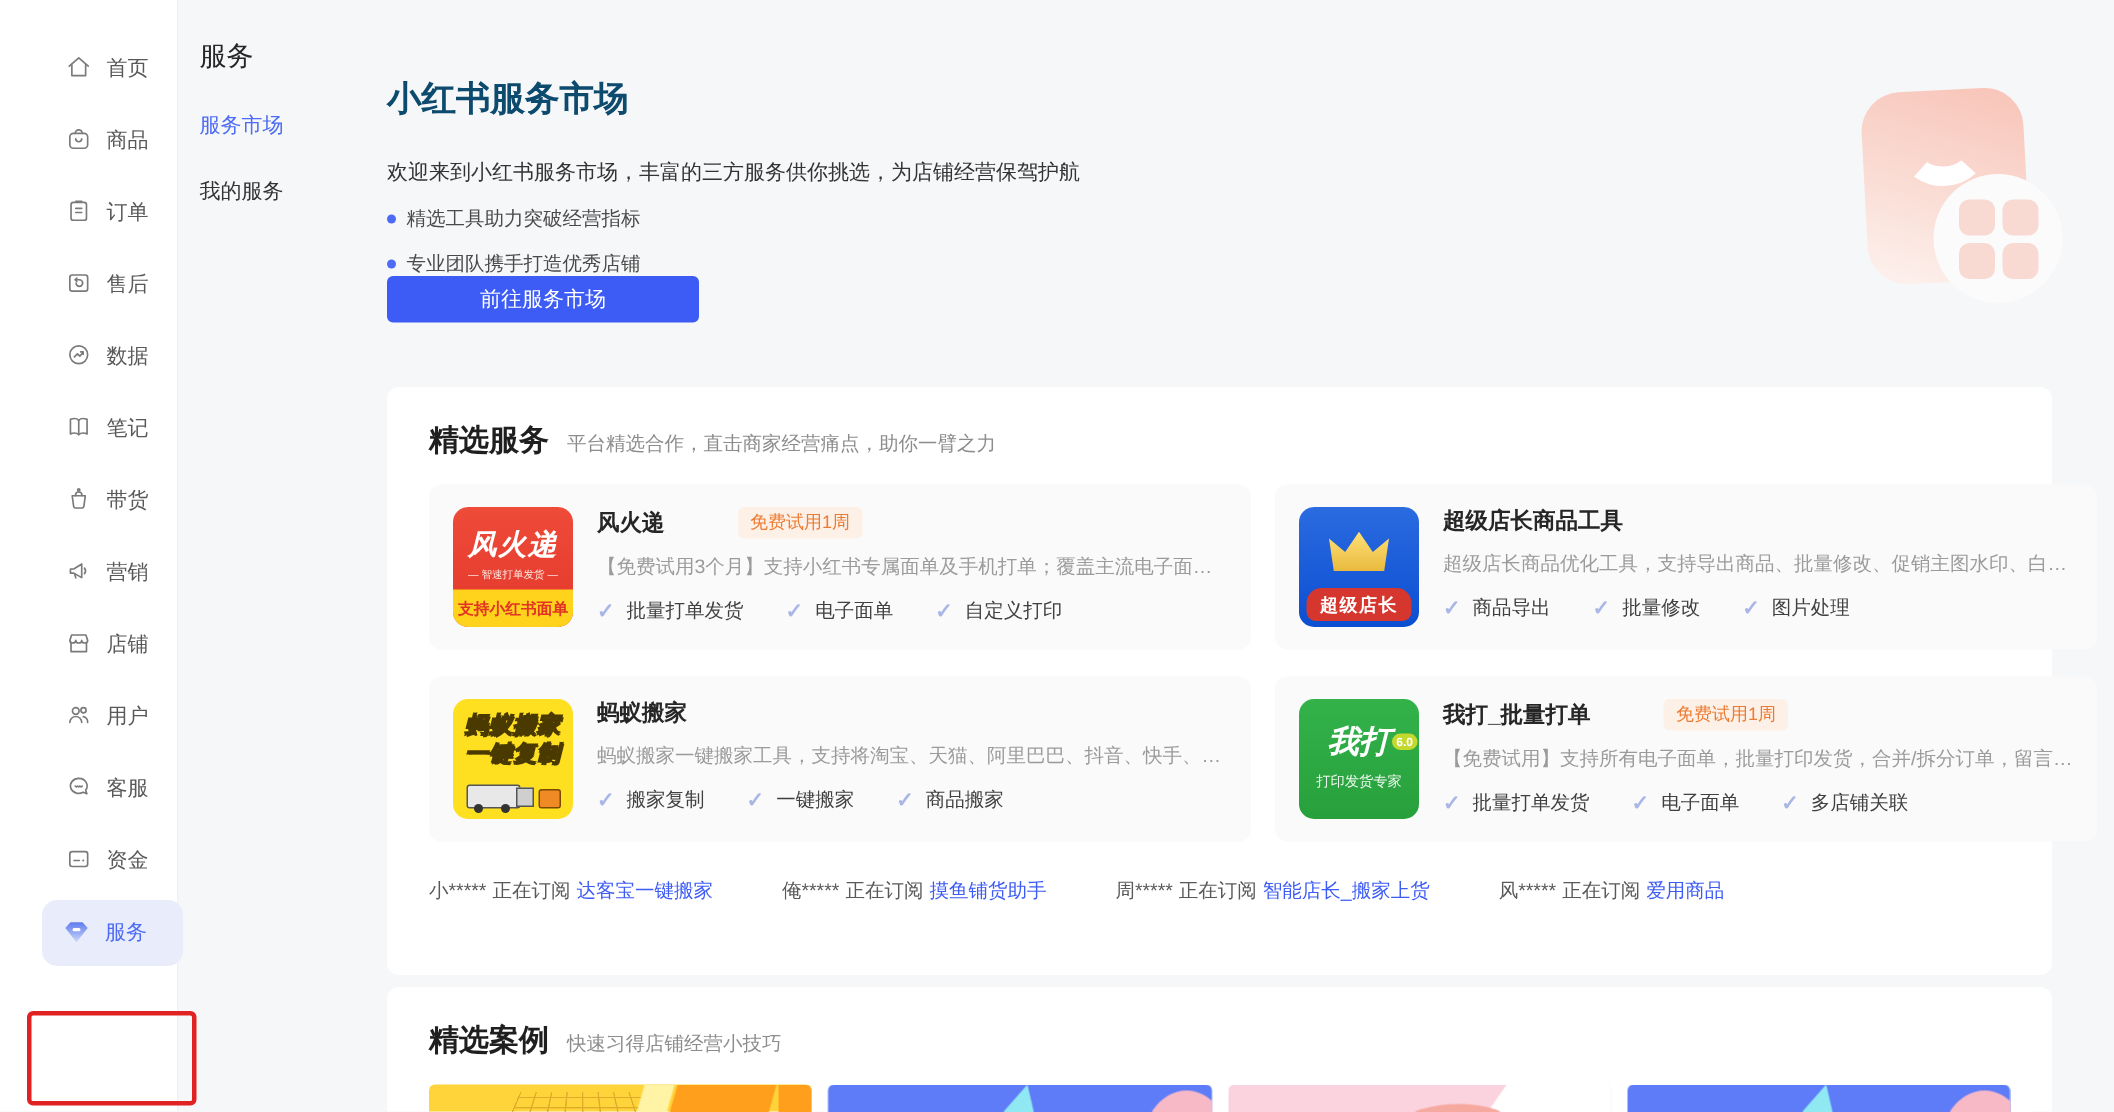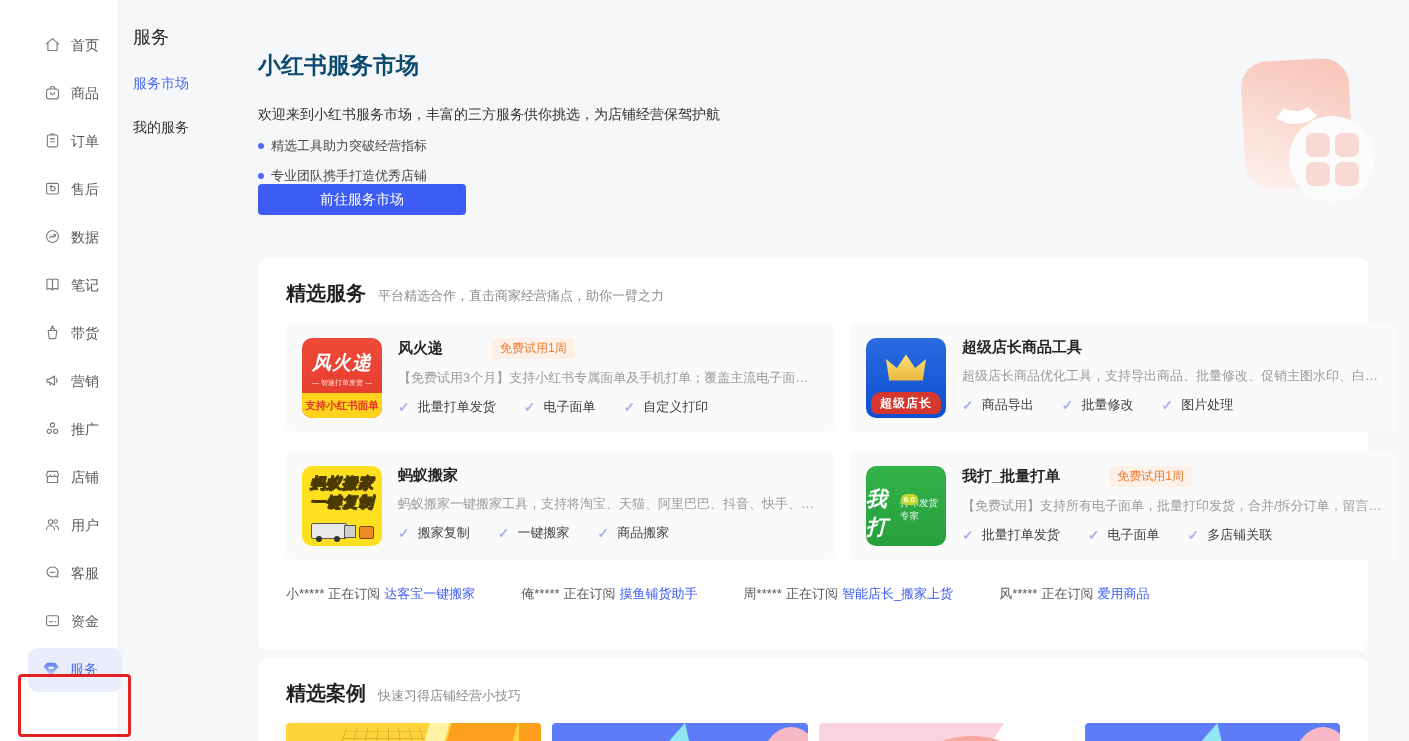--- a/index.html
+++ b/index.html
@@ -83,21 +83,21 @@
     -webkit-text-stroke:1px #4A3A00; text-shadow:1px 1px 0 #4A3A00; letter-spacing:1px; }
   .logo-myb .l1 { margin-top:8px; }
   .myb-truck { position:absolute; bottom:7px; left:9px; width:36px; height:16px; background:#E8E8E8;
     border:1px solid #555; border-radius:2px; }
   .myb-truck:before { content:""; position:absolute; right:-10px; bottom:0; width:10px; height:11px;
     background:#CFCFCF; border:1px solid #555; }
   .myb-truck:after { content:""; position:absolute; left:4px; bottom:-4px; width:6px; height:6px;
     background:#333; border-radius:50%; box-shadow:18px 0 0 #333; }
   .myb-box { position:absolute; bottom:7px; right:8px; width:15px; height:13px; background:#F08A24;
     border:1px solid #7A4A00; border-radius:2px; }
-  .logo-wd { background:linear-gradient(180deg,#33B24A,#27A03C); display:flex; align-items:center; }
+  .logo-wd { background:linear-gradient(180deg,#33B24A,#27A03C); display:flex; flex-direction:column; align-items:center; }
   .logo-wd .l1 { margin-top:14px; color:#fff; font-size:21px; font-weight:bold; font-style:italic; position:relative; }
   .logo-wd .ver { position:absolute; right:-18px; top:9px; background:#C4D92E; color:#fff; font-size:8px;
     font-style:normal; font-weight:bold; border-radius:7px; padding:1px 3px; }
   .logo-wd .l2 { margin-top:7px; color:#EAF7EC; font-size:9.5px; }
   
   .ticker { margin-top:24px; display:flex; gap:46px; font-size:13px; color:#595959; }
   .ticker a { color:#3D5BF5; text-decoration:none; cursor:pointer; }
   .ticker .t-entry span { margin-right:4px; }
   
   .thumbs { margin-top:16px; display:flex; gap:11px; }
@@ -193,28 +193,20 @@
 
     <div class="nav-item">
       <span><svg width="19" height="19" viewBox="0 0 24 24" fill="none" stroke="#7a7a7a" stroke-width="1.4" stroke-linecap="round" stroke-linejoin="round">
             <path d="M5 10.5 v3.5 h2.8 l6.7 3.8 V6.3 L7.8 10.5 Z"></path>
             <path d="M16.8 9.8 a3.6 3.6 0 0 1 0 4.6"></path>
             <path d="M8.5 14.5 l1 3.5"></path>
           </svg></span>
       <span>营销</span>
     </div>
 
-    <div class="nav-item">
-      <span><svg width="19" height="19" viewBox="0 0 24 24" fill="none" stroke="#7a7a7a" stroke-width="1.4" stroke-linecap="round" stroke-linejoin="round">
-            <circle cx="12" cy="7.5" r="2.6"></circle>
-            <circle cx="8" cy="15.5" r="2.6"></circle>
-            <circle cx="16" cy="15.5" r="2.6"></circle>
-          </svg></span>
-      <span>推广</span>
-    </div>
 
     <div class="nav-item">
       <span><svg width="19" height="19" viewBox="0 0 24 24" fill="none" stroke="#7a7a7a" stroke-width="1.4" stroke-linecap="round" stroke-linejoin="round">
             <path d="M5.5 12 V19.5 H18.5 V12"></path>
             <path d="M4.5 10 L6 5.5 H18 L19.5 10 a2.5 2.2 0 0 1 -5 0 a2.5 2.2 0 0 1 -5 0 a2.5 2.2 0 0 1 -5 0 Z"></path>
           </svg></span>
       <span>店铺</span>
     </div>
 
     <div class="nav-item">

